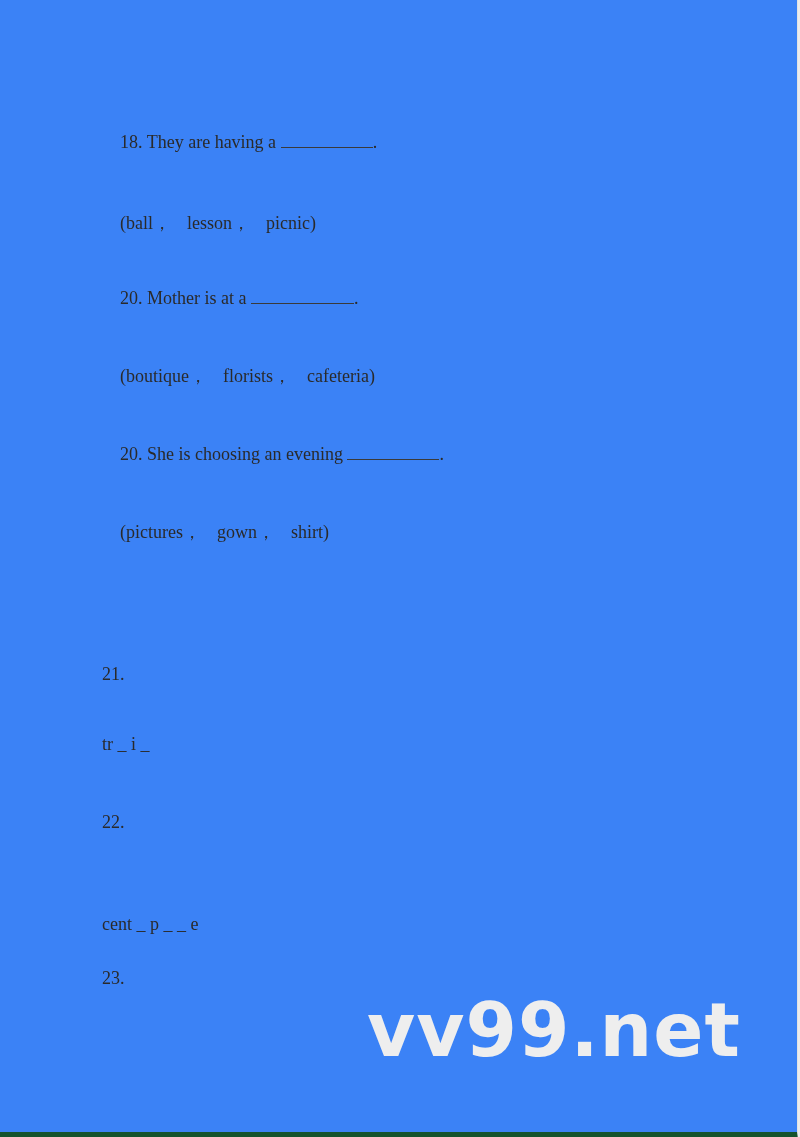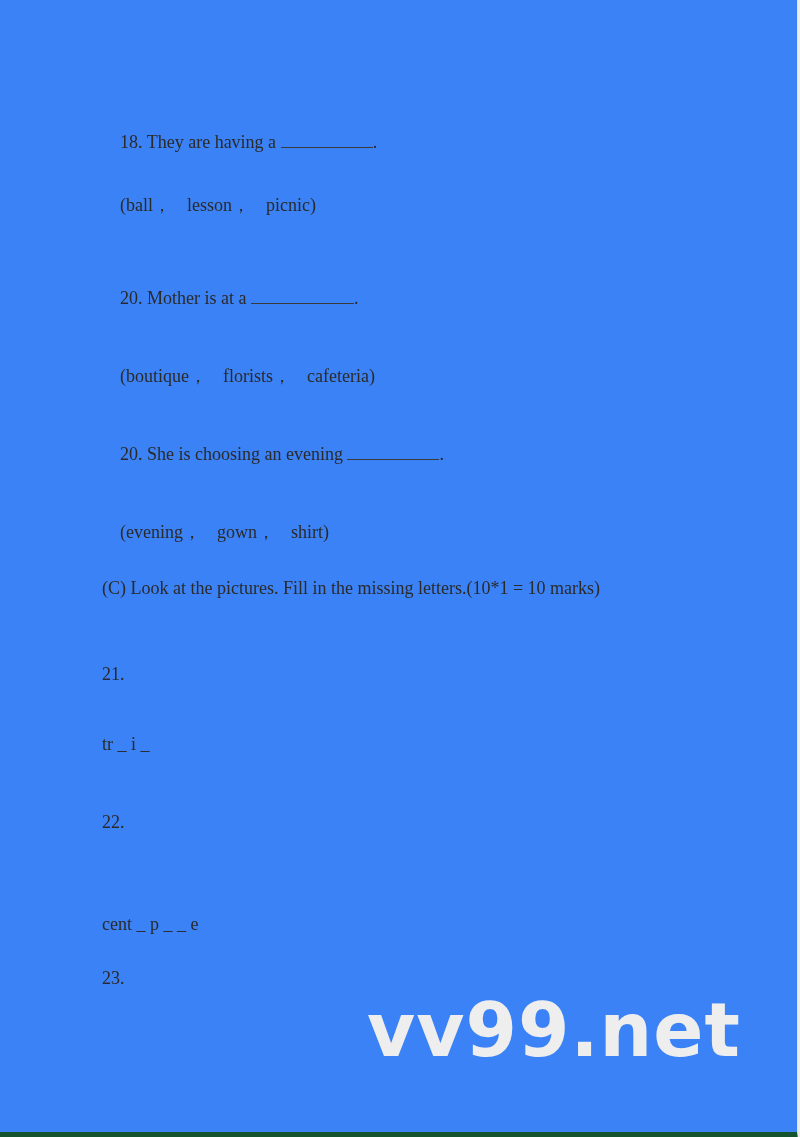--- a/index.html
+++ b/index.html
@@ -53,39 +53,38 @@
     .opt-gap { display: inline-block; width: 16px; }
   </style>
 </head>
 <body>
 
 <div class="page">
 
   <div class="line" style="top:109px;">
     <span>18. They are having a </span><span class="blank" style="width:92px;"></span><span>.</span>
   </div>
-  <div class="line" style="top:172px;">
+  <div class="line" style="top:190px;">
     <span>(ball，</span><span class="opt-gap"></span><span>lesson，</span><span class="opt-gap"></span><span>picnic)</span>
   </div>
 
   <div class="line" style="top:265px;">
     <span>20. Mother is at a </span><span class="blank" style="width:103px;"></span><span>.</span>
   </div>
   <div class="line" style="top:343px;">
     <span>(boutique，</span><span class="opt-gap"></span><span>florists，</span><span class="opt-gap"></span><span>cafeteria)</span>
   </div>
 
   <div class="line" style="top:421px;">
     <span>20. She is choosing an evening </span><span class="blank" style="width:92px;"></span><span>.</span>
   </div>
   <div class="line" style="top:499px;">
-    <span>(evening，</span><span class="opt-gap"></span><span>gown，</span><span class="opt-gap"></span><span>shirt)</span>
+    <span>(pictures，</span><span class="opt-gap"></span><span>gown，</span><span class="opt-gap"></span><span>shirt)</span>
   </div>
 
-  <div class="line" style="top:577px;">(C) Look at the pictures. Fill in the missing letters.(10*1 = 10 marks)</div>
 
   <div class="line" style="top:655px;margin-top:8px;">21.</div>
   <div class="line" style="top:733px;">tr _ i _</div>
 
   <div class="line" style="top:811px;">22.</div>
   <div class="line" style="top:889px;margin-top:24px;">cent _ p _ _ e</div>
 
   <div class="line" style="top:967px;">23.</div>
 
   <div class="watermark">vv99.net</div>

